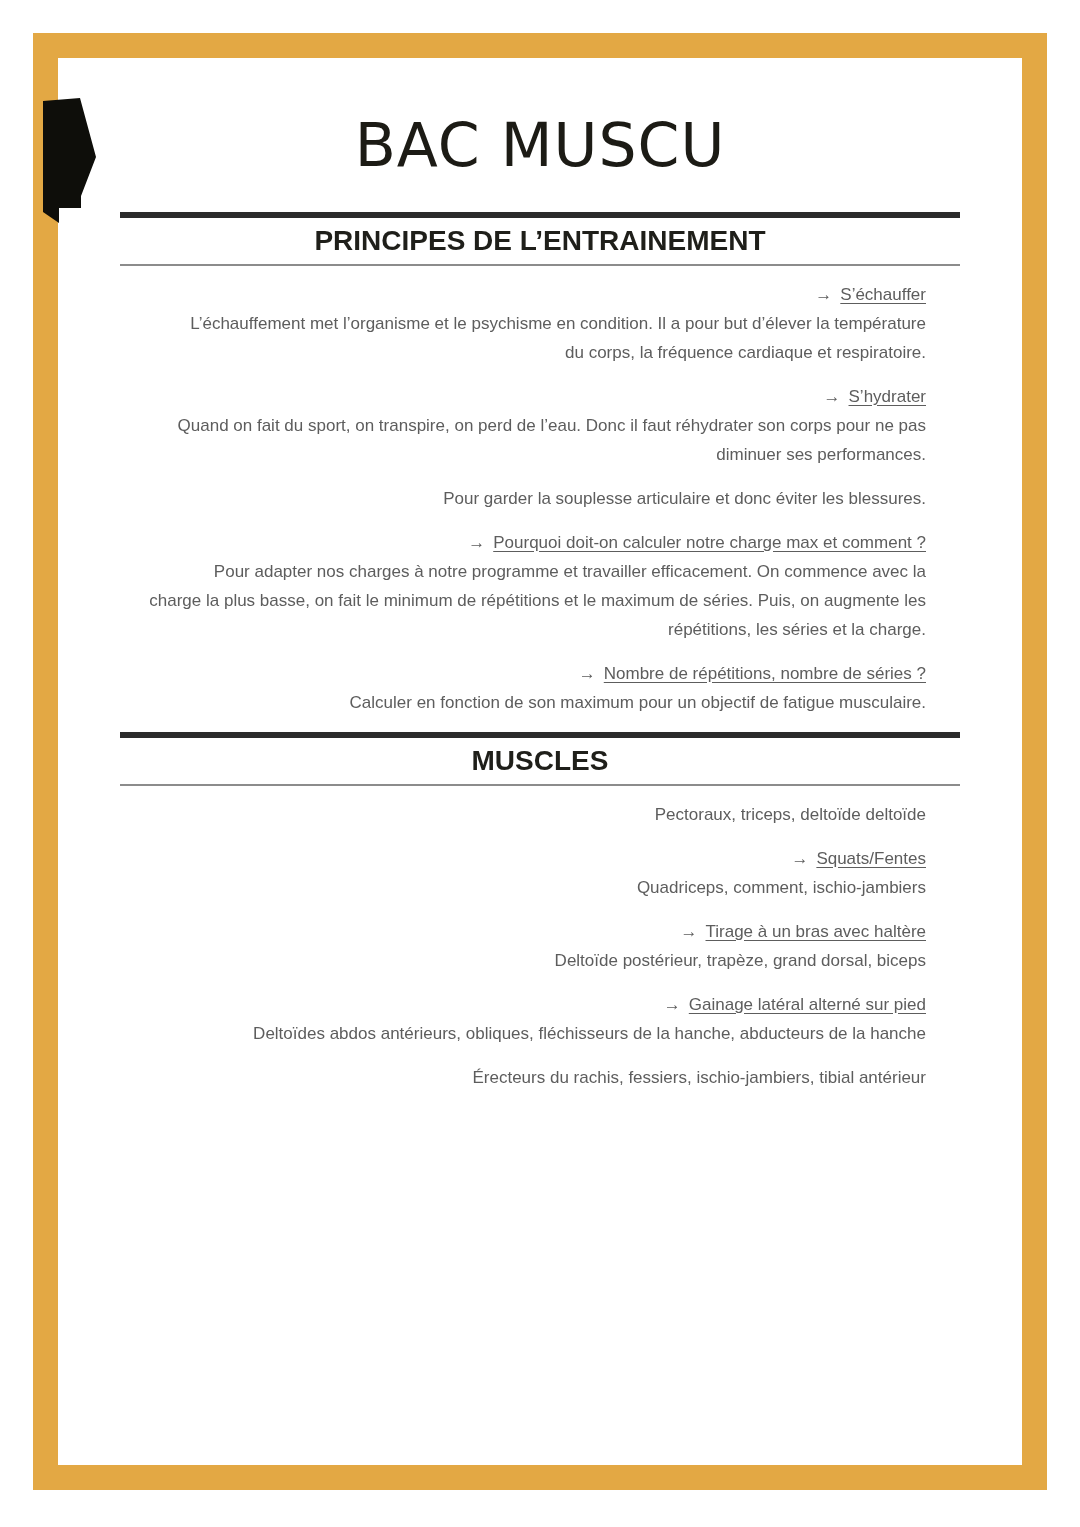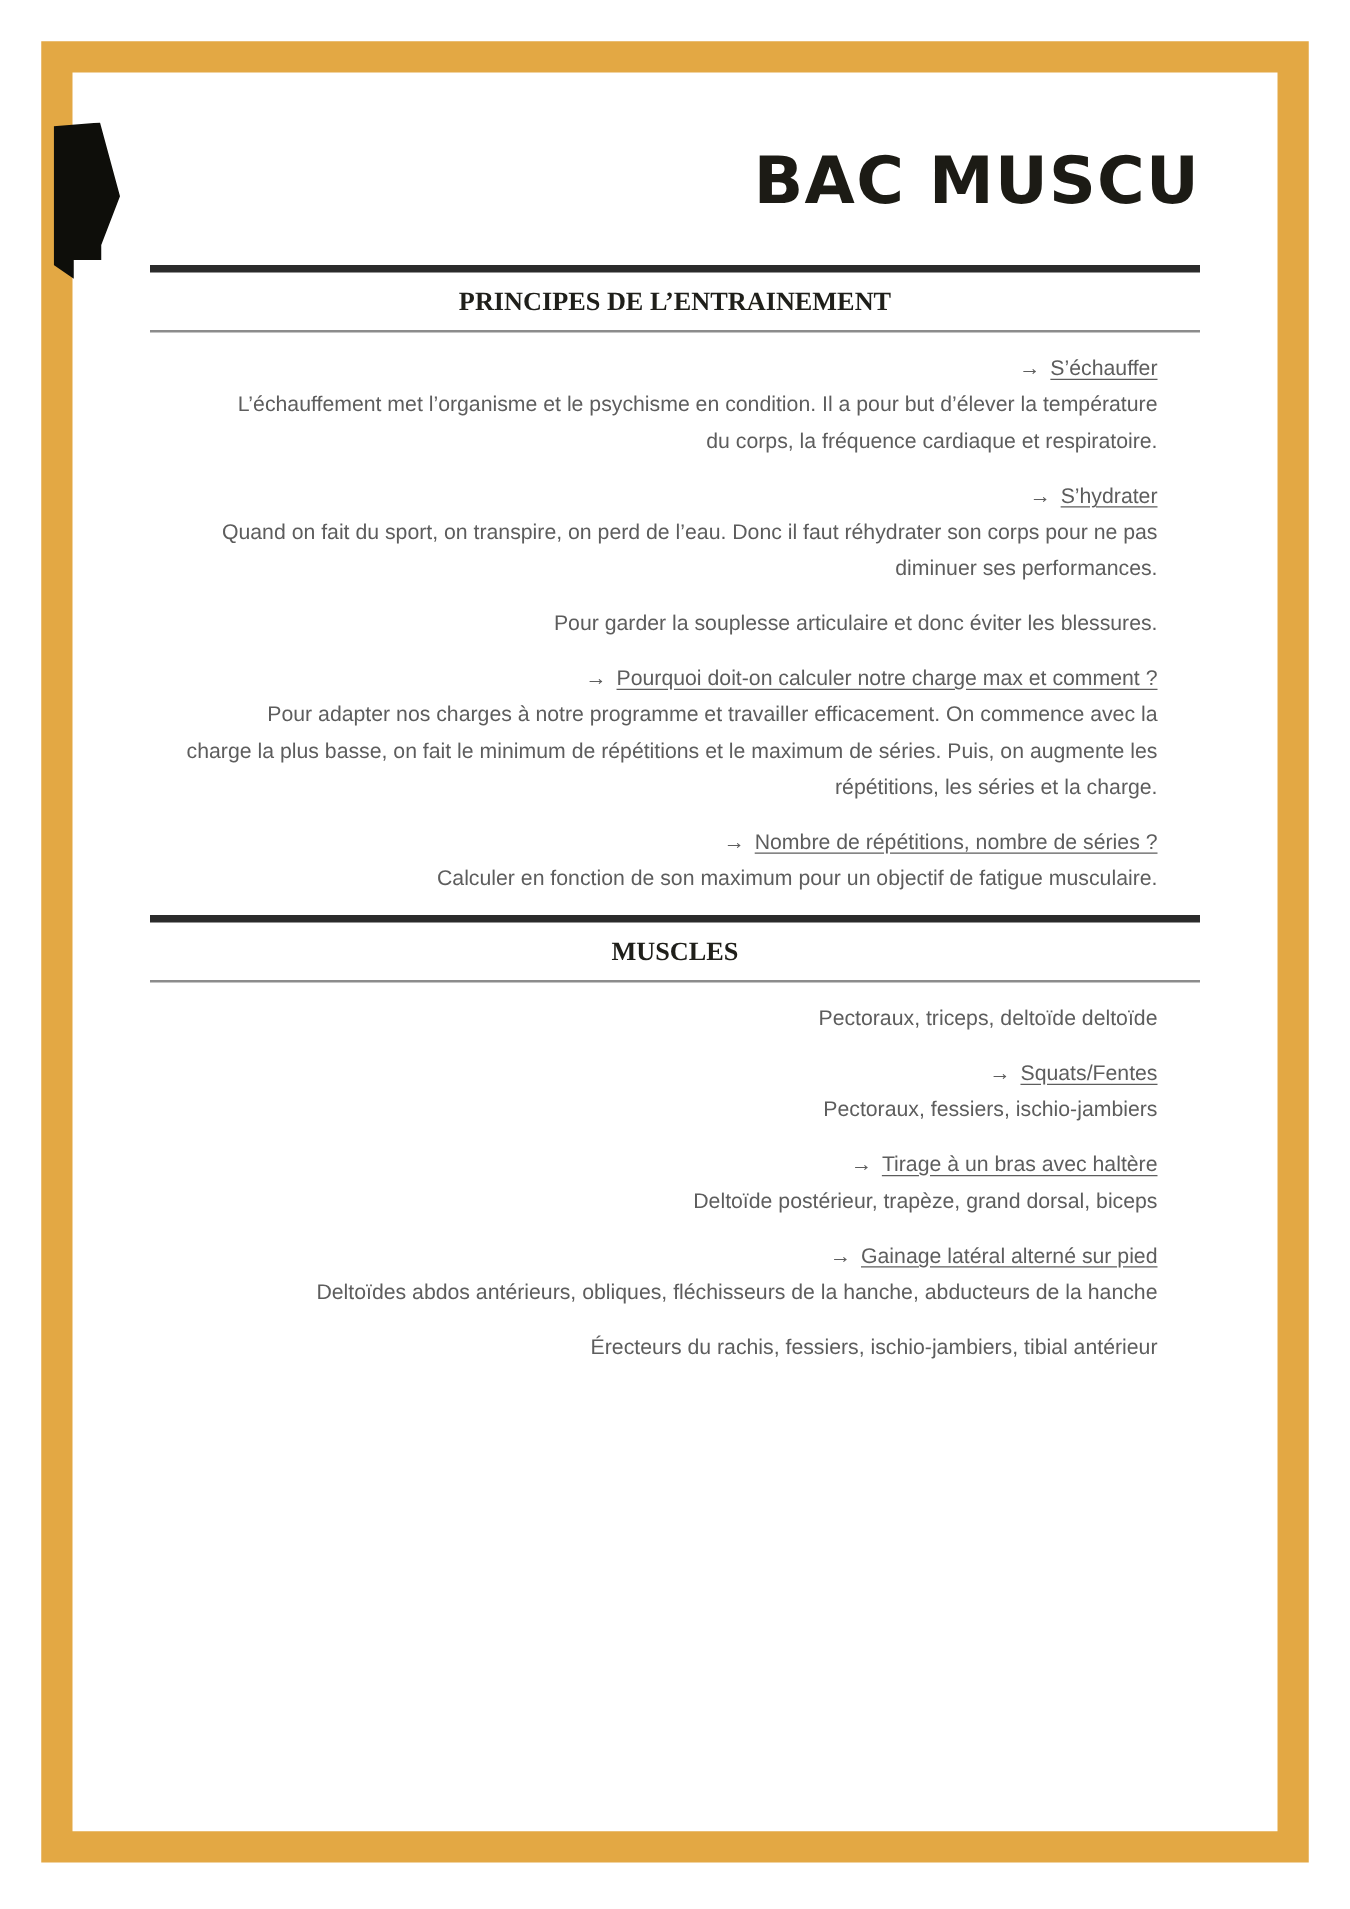--- a/index.html
+++ b/index.html
@@ -31,37 +31,37 @@
   }
   .content{
     position:absolute;
     left:58px;top:58px;
     width:964px;height:1407px;
     padding:0 62px;
   }
   .doc-title{
     margin-top:50px;
     font-family:"DejaVu Sans", sans-serif;
-    font-weight:bold;
-    font-size:52px;
+    font-weight:normal;
+    font-size:60px;
     line-height:75px;
     letter-spacing:1px;
-    text-align:right;
+    text-align:center;
     color:var(--ink);
   }
   .rule-thick{
     height:6px;
     background:var(--rule-thick);
   }
   .section .rule-thick{margin-top:0;}
   .section:first-of-type .rule-thick{margin-top:29px;}
   .section-title{
-    font-family:Liberation Serif, serif;
+    font-family:Liberation Sans, sans-serif;
     font-weight:bold;
-    font-size:21px;
+    font-size:28px;
     line-height:26px;
     text-align:center;
     color:#1F1F1A;
     margin:10px 0;
   }
   .rule-thin{
     height:2px;
     background:var(--rule-thin);
   }
   .item-list{
@@ -138,21 +138,21 @@
     <div class="rule-thick"></div>
     <h2 class="section-title">MUSCLES</h2>
     <div class="rule-thin"></div>
     <div class="item-list">
   <div class="item">
     <div class="item-desc">Pectoraux, triceps, deltoïde deltoïde</div>
   </div>
 
   <div class="item">
     <div class="item-heading"><span class="arrow">→</span><span class="item-heading-text">Squats/Fentes</span></div>
-    <div class="item-desc">Pectoraux, fessiers, ischio-jambiers</div>
+    <div class="item-desc">Quadriceps, comment, ischio-jambiers</div>
   </div>
 
   <div class="item">
     <div class="item-heading"><span class="arrow">→</span><span class="item-heading-text">Tirage à un bras avec haltère</span></div>
     <div class="item-desc">Deltoïde postérieur, trapèze, grand dorsal, biceps</div>
   </div>
 
   <div class="item">
     <div class="item-heading"><span class="arrow">→</span><span class="item-heading-text">Gainage latéral alterné sur pied</span></div>
     <div class="item-desc">Deltoïdes abdos antérieurs, obliques, fléchisseurs de la hanche, abducteurs de la hanche</div>

